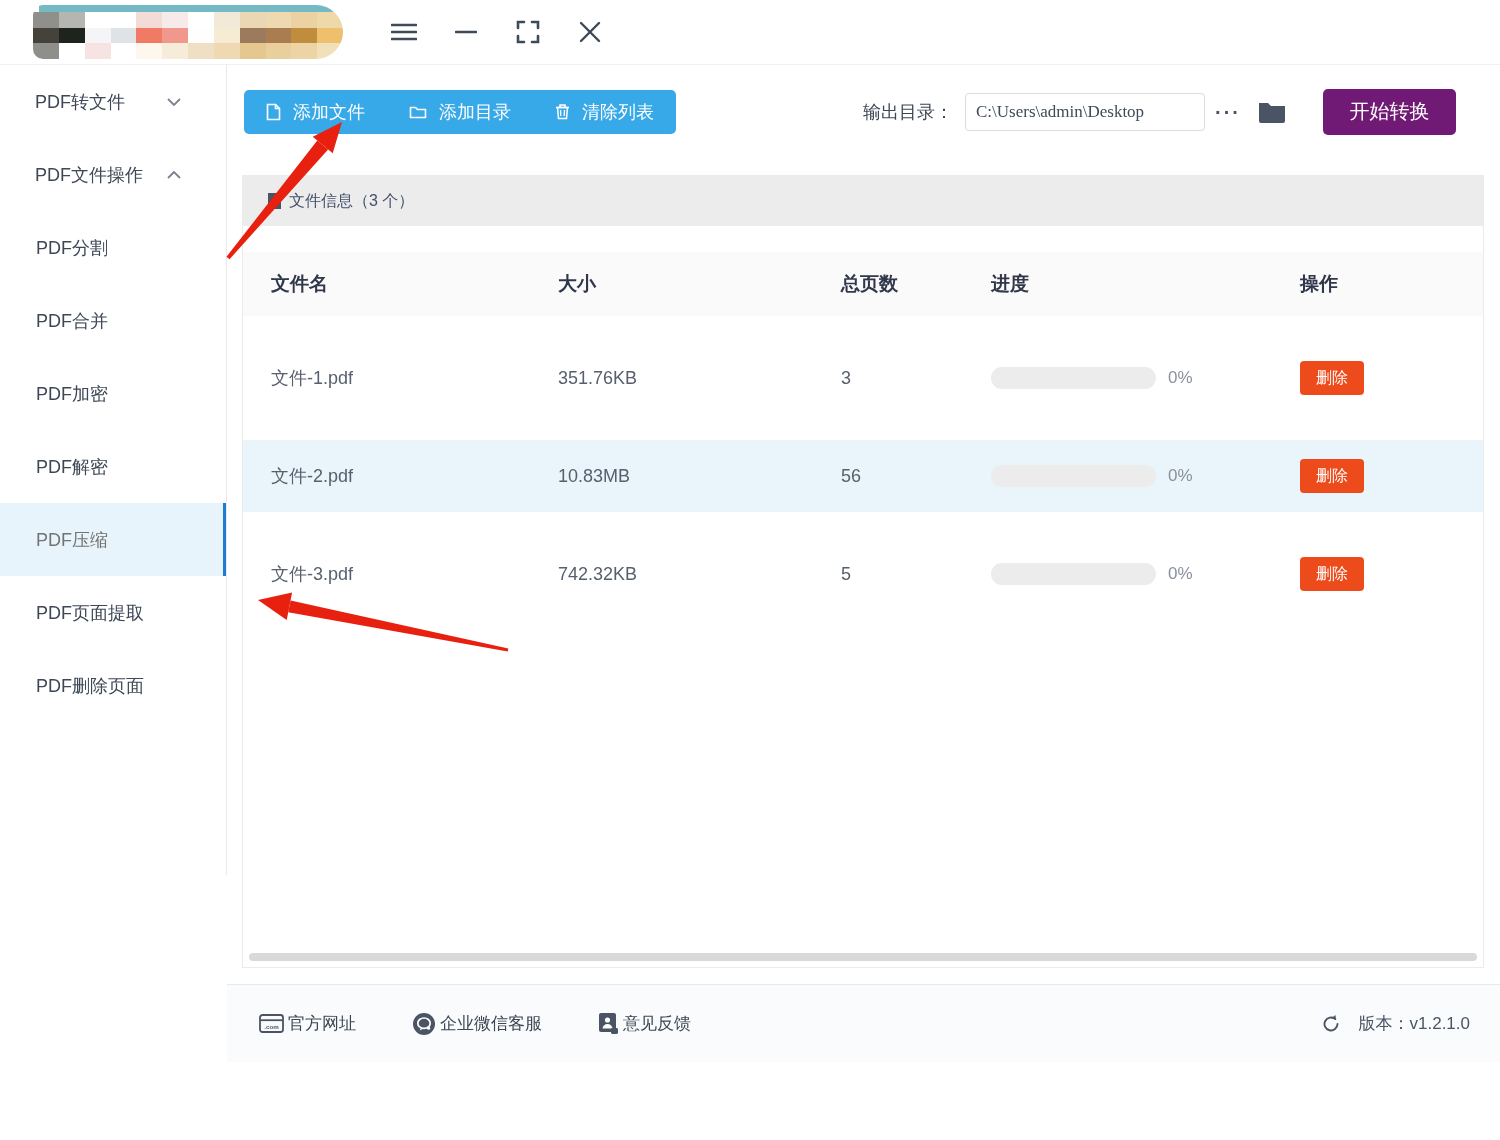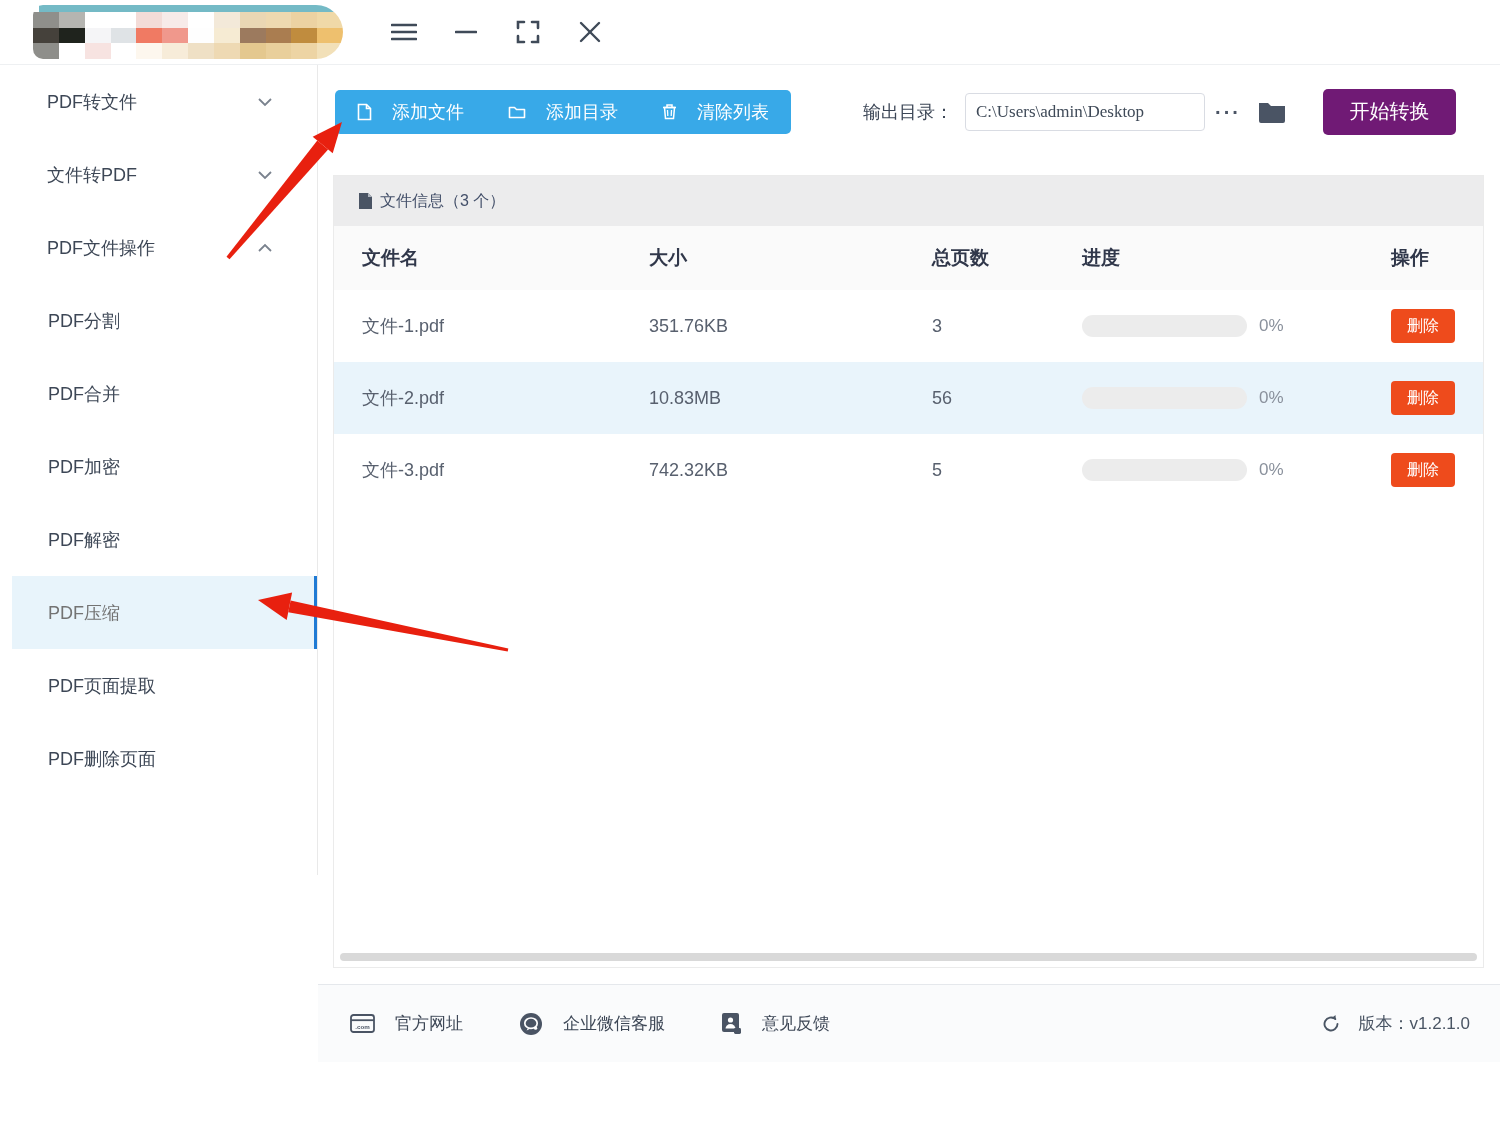--- a/index.html
+++ b/index.html
@@ -19,72 +19,72 @@
   .mosaic-strip { position:absolute; top:0; left:6px; right:0; height:7px; }
   .mosaic-grid { position:absolute; top:7px; left:0; right:0; bottom:0;
     display:grid; grid-template-columns:repeat(12,1fr); grid-template-rows:repeat(3,1fr); }
 
   .win-btn { background:none; border:none; cursor:pointer; display:flex; align-items:center;
     justify-content:center; width:30px; height:30px; padding:0; }
   .win-btn svg { display:block; }
 
   
   .app-body { display:flex; height:997px; }
-  .sidebar { width:306px; position:relative; background:#fff; flex:none;margin-left:12px; }
+  .sidebar { width:227px; position:relative; background:#fff; flex:none; }
   .sidebar::after { content:''; position:absolute; top:0; right:0; width:1px; height:810px; background:#e9e9e9; }
   .side-item { height:73px; display:flex; align-items:center; font-size:18px; color:#3d4756;
     cursor:pointer; position:relative; padding-left:35px; }
   .side-item.sub { padding-left:36px; }
   .side-item .chev { position:absolute; right:46px; top:50%; transform:translateY(-50%); }
   .side-item.active { background:#e8f4fb; color:#737373; }
   .side-item.active::after { content:''; position:absolute; right:0; top:0; width:4px; height:100%; background:#1f7ad4; }
 
   .main-col { flex:1; display:flex; flex-direction:column; background:#fff; }
   .main { flex:1; padding:23px 16px 0 15px; display:flex; flex-direction:column; }
 
   
   .action-row { display:flex; align-items:center; justify-content:space-between;
     padding-right:28px; margin-left:2px; height:47px; flex:none; }
   .btn-group { display:flex; background:#38a9e8; border-radius:5px; height:44px; align-items:stretch; }
-  .tool-btn { display:flex; align-items:center; gap:20px; border:none; background:transparent; cursor:pointer;
+  .tool-btn { display:flex; align-items:center; gap:12px; border:none; background:transparent; cursor:pointer;
     color:#fff; font-size:18px; padding:0 22px; font-family:inherit; }
   .tool-btn svg { display:block; }
   .out-group { display:flex; align-items:center; }
   .out-label { font-size:18px; color:#3c4656; margin-right:12px; }
   .out-input { width:240px; height:38px; border:1px solid #d9dce3; border-radius:4px; padding:0 10px;
     font-size:17px; color:#3f4a58; font-family:Liberation Serif, serif; background:#fff; }
   .more-dots { background:none; border:none; cursor:pointer; font-size:20px; font-weight:bold;
     color:#4a5464; letter-spacing:2px; margin:0 16px 0 10px; line-height:1; }
   .folder-btn { background:none; border:none; cursor:pointer; padding:0; margin-right:36px; display:flex; }
   .start-btn { background:#701a75; color:#fff; border:none; border-radius:5px; height:46px; width:133px;
     font-size:20px; cursor:pointer; font-family:inherit; }
 
   
   .panel { margin-top:40px; margin-bottom:16px; border:1px solid #ebebeb; flex:1;
     display:flex; flex-direction:column; background:#fff; }
   .info-bar { height:50px; background:#ececed; display:flex; align-items:center; padding-left:24px;
     font-size:16px; color:#44506a; gap:7px; flex:none; }
-  .t-grid { display:grid; grid-template-columns:315px 283px 150px 309px 1fr; align-items:center; }
+  .t-grid { display:grid; grid-template-columns:315px 283px 150px 309px 1fr; align-items:center;margin-top:26px; }
   .t-head { height:64px; background:#fafafa; font-size:19px; font-weight:700; color:#30374a; flex:none; }
   .t-row { height:72px; font-size:18px; color:#58606e; flex:none; }
   .t-row.hl { background:#e9f4fb; }
   .c1 { padding-left:28px; }
   .prog-wrap { display:flex; align-items:center; gap:12px; }
   .prog-track { width:165px; height:22px; border-radius:11px; background:#ececec; }
   .prog-pct { font-size:17px; color:#8a919c; }
   .del-btn { background:#ee4b1c; color:#fff; border:none; border-radius:4px; width:64px; height:34px;
     font-size:16px; cursor:pointer; font-family:inherit; }
   .filler { flex:1; }
   .h-scrollbar { height:8px; background:#d9d9d9; border-radius:4px; margin:0 6px 6px 6px; flex:none; cursor:pointer; }
 
   
   .footer { height:78px; border-top:1px solid #e5e8ec; background:#fafbfc; display:flex; align-items:center;
     justify-content:space-between; padding:0 30px 0 32px; flex:none; }
   .foot-left { display:flex; align-items:center; gap:56px; }
-  .foot-link { display:flex; align-items:center; gap:20px; font-size:17px; color:#3d4756;
+  .foot-link { display:flex; align-items:center; gap:4px; font-size:17px; color:#3d4756;
     background:none; border:none; cursor:pointer; font-family:inherit; }
   .foot-link svg { display:block; }
   .version { display:flex; align-items:center; gap:18px; font-size:17px; color:#4a5564; }
 
   
   .overlay { position:absolute; left:0; top:0; width:1500px; height:1140px; pointer-events:none; z-index:50; }
 </style>
 </head>
 <body>
 
@@ -163,26 +163,20 @@
         </svg>
     </button>
   </div>
 </div>
 
 <div class="app-body">
 
   <div class="sidebar">
     <div class="side-item">
       <span>PDF转文件</span>
-      <svg class="chev" width="14" height="9" viewBox="0 0 14 9">
-          <polyline points="1,1.5 7,7.5 13,1.5" fill="none" stroke="#7a828e" stroke-width="1.8"></polyline>
-        </svg>
-    </div>
-    <div class="side-item">
-      <span>文件转PDF</span>
       <svg class="chev" width="14" height="9" viewBox="0 0 14 9">
           <polyline points="1,1.5 7,7.5 13,1.5" fill="none" stroke="#7a828e" stroke-width="1.8"></polyline>
         </svg>
     </div>
     <div class="side-item">
       <span>PDF文件操作</span>
       <svg class="chev" width="14" height="9" viewBox="0 0 14 9">
           <polyline points="1,7.5 7,1.5 13,7.5" fill="none" stroke="#7a828e" stroke-width="1.8"></polyline>
         </svg>
     </div>

